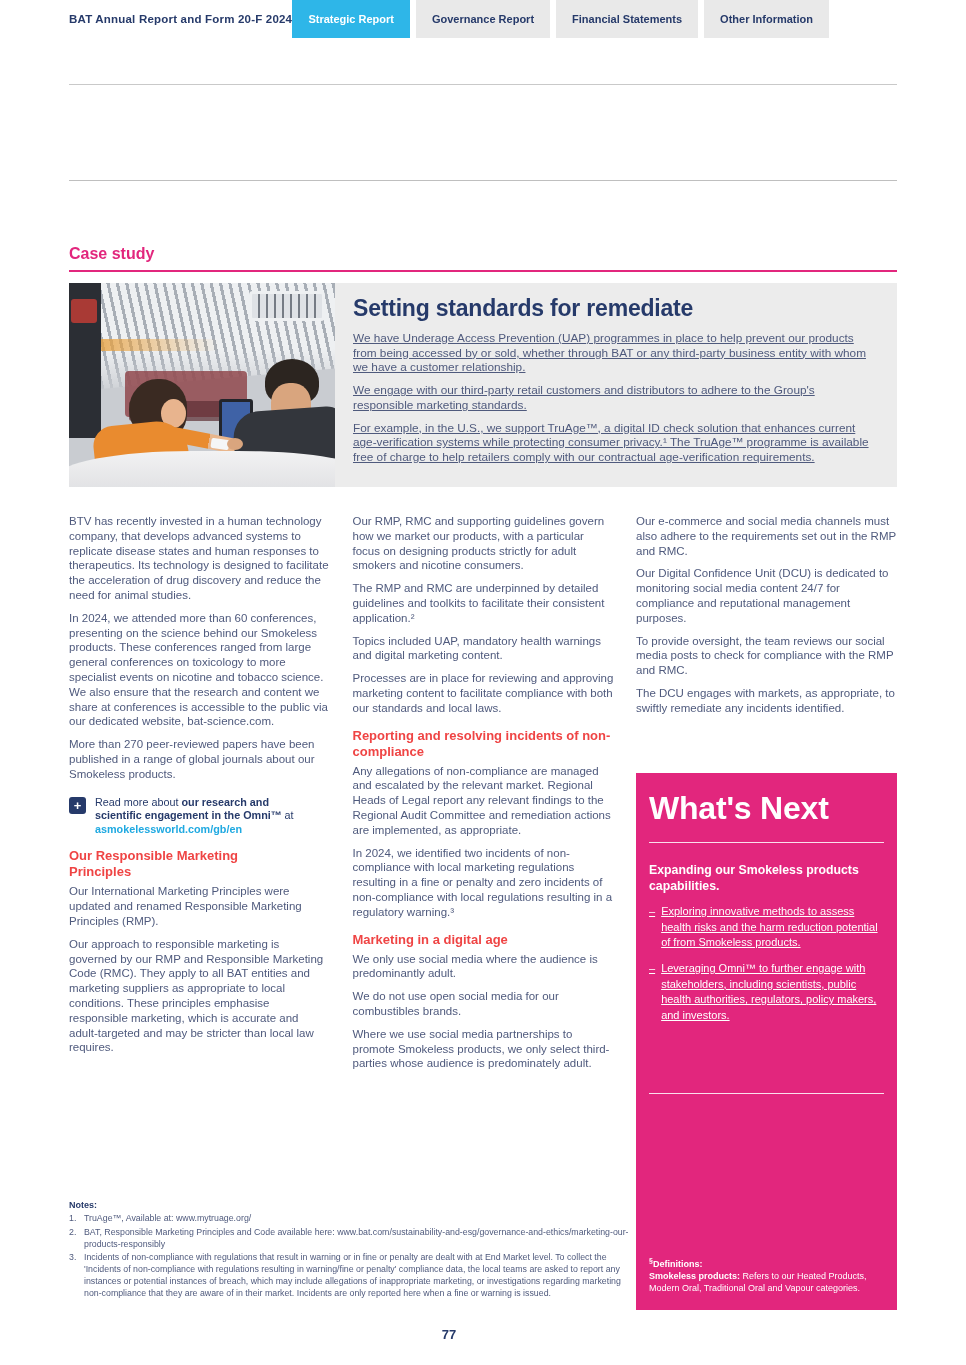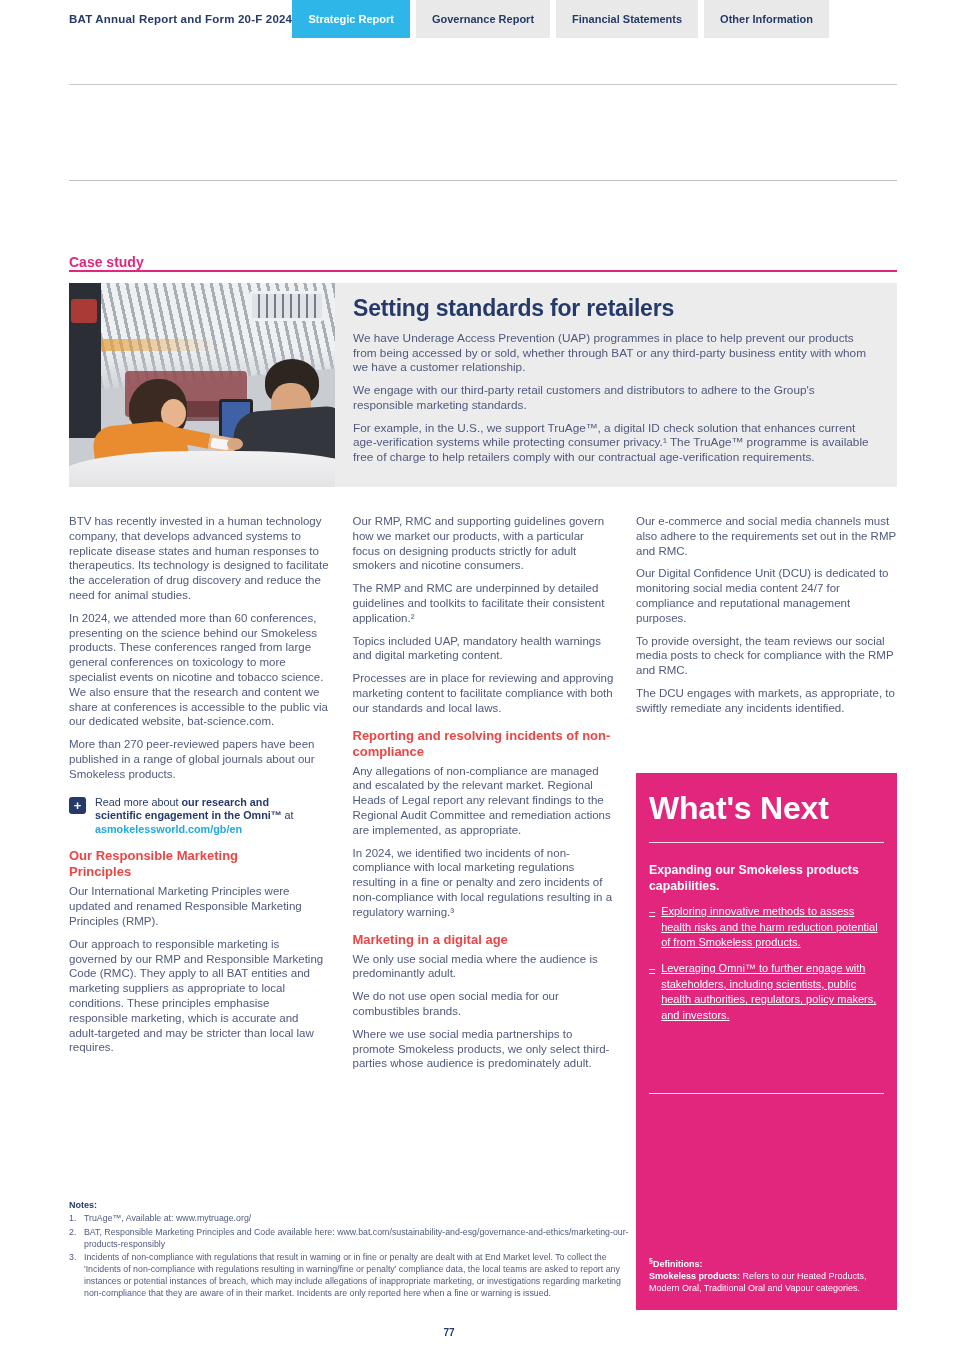--- a/index.html
+++ b/index.html
@@ -18,21 +18,21 @@
   .tab {
     display:flex; align-items:center; padding:0 16px; background:#e9e9e9;
     color:#263a6a; font-size:11px; font-weight:bold; cursor:pointer; white-space:nowrap;
   }
   .tab.active { background:#2eb6e8; color:#fff; }
 
   .rule { position:absolute; left:69px; width:828px; height:1px; background:#c9c9c9; }
   .rule-1 { top:84px; } .rule-2 { top:180px; background:#bfbfbf; }
 
   
-  .case-eyebrow { position:absolute; left:69px; top:254px; font-size:14px; font-weight:bold; color:#e2267d; }
+  .case-eyebrow { position:absolute; left:69px; top:245px; font-size:16px; font-weight:bold; color:#e2267d; }
   .case-rule { position:absolute; left:69px; width:828px; top:270px; height:2px; background:#e2267d; }
   .case-row { position:absolute; left:69px; top:283px; width:828px; height:204px; display:flex; }
 
   .photo { position:relative; width:266px; height:204px; flex:none; overflow:hidden; background:#c9ccd1; }
   .photo div { position:absolute; }
   .ph-ceiling { top:-14px; left:-20px; width:330px; height:110px;
     background:repeating-linear-gradient(78deg,#eef0f2 0 6px,#a8aeb6 6px 9px);
     transform:skewY(-5deg); }
   .ph-ceil-soft { top:0; left:0; width:266px; height:110px;
     background:linear-gradient(180deg,rgba(255,255,255,0) 60%,rgba(201,204,209,.9)); }
@@ -53,21 +53,21 @@
   .ph-hair-man { top:76px; left:196px; width:54px; height:46px; background:#2c2520; border-radius:50% 50% 40% 40%; }
   .ph-face-man { top:100px; left:202px; width:40px; height:44px; background:#d9a57e; border-radius:45%; }
   .ph-jacket { top:126px; left:166px; width:112px; height:92px; background:#33363c; border-radius:26px 18px 0 0; transform:rotate(-4deg); }
   .ph-counter { top:168px; left:-12px; width:300px; height:60px;
     background:linear-gradient(180deg,#f2f2f3,#d8d9dc); border-radius:45% 40% 0 0 / 26px 18px 0 0; }
   .ph-hand { top:155px; left:158px; width:16px; height:12px; background:#d9a57e; border-radius:50%; }
   .ph-card { top:156px; left:142px; width:18px; height:10px; background:#f5f6f7; border-radius:2px; transform:rotate(8deg); }
 
   .case-box { flex:1; background:#ececec; padding:12px 22px 0 18px; }
   .case-title { margin:0 0 9px; font-size:23px; font-weight:bold; color:#263a6a; letter-spacing:-.2px; }
-  .case-box p { margin:0 0 8px; font-size:11.8px; line-height:14.7px; color:#4f5a7d; }
+  .case-box p { margin:0 0 8px; font-size:11.8px; line-height:14.7px; color:#4f5a7d;text-decoration:underline; }
 
   
   .columns { position:absolute; left:69px; top:514px; width:828px; display:flex; justify-content:space-between; }
   .col { width:261px; }
   .col p { margin:0 0 8px; font-size:11.5px; line-height:14.8px; color:#4f5a7d; }
   .subhead { margin:12px 0 4px; font-size:13px; line-height:16px; font-weight:bold; color:#ef4444; }
   .subhead.narrow { width:175px; }
 
   .callout { display:flex; gap:9px; margin:14px 0 10px; }
   .plus-icon { width:17px; height:17px; flex:none; margin-top:1px; background:#263a6a; border-radius:3px;
@@ -89,21 +89,21 @@
   .wn-defs .marker { vertical-align:super; font-size:7px; font-weight:bold; }
   .wn-defs .label { font-weight:bold; }
   .wn-defs .term { font-weight:bold; }
 
   
   .notes { position:absolute; left:69px; top:1200px; width:568px; color:#4f5a7d; }
   .notes-label { font-size:9px; font-weight:bold; color:#263a6a; margin:0 0 3px; }
   .note { display:flex; margin:0 0 2px; font-size:8.8px; line-height:11.8px; }
   .note-num { width:15px; flex:none; }
   .page-num { position:absolute; left:0; right:0; top:1327px; text-align:center;
-    font-size:10px; font-weight:bold; color:#263a6a; }
+    font-size:13px; font-weight:bold; color:#263a6a; }
 </style>
 </head>
 <body>
 
 <div class="page">
 
   <div class="header-title">BAT Annual Report and Form 20-F 2024</div>
   <nav class="tabs">
     <div class="tab active">Strategic Report</div>
     <div class="tab">Governance Report</div>
@@ -133,21 +133,21 @@
       <div class="ph-shirt"></div>
       <div class="ph-arm"></div>
       <div class="ph-hair-man"></div>
       <div class="ph-face-man"></div>
       <div class="ph-jacket"></div>
       <div class="ph-counter"></div>
       <div class="ph-card"></div>
       <div class="ph-hand"></div>
     </div>
     <div class="case-box">
-      <h1 class="case-title">Setting standards for retailers</h1>
+      <h1 class="case-title">Setting standards for remediate</h1>
       <p>We have Underage Access Prevention (UAP) programmes in place to help prevent our products from being accessed by or sold, whether through BAT or any third-party business entity with whom we have a customer relationship.</p>
       <p>We engage with our third-party retail customers and distributors to adhere to the Group's responsible marketing standards.</p>
       <p>For example, in the U.S., we support TruAge™, a digital ID check solution that enhances current age-verification systems while protecting consumer privacy.¹ The TruAge™ programme is available free of charge to help retailers comply with our contractual age-verification requirements.</p>
     </div>
   </section>
 
   <section class="columns">
     <div class="col">
       <p>BTV has recently invested in a human technology company, that develops advanced systems to replicate disease states and human responses to therapeutics. Its technology is designed to facilitate the acceleration of drug discovery and reduce the need for animal studies.</p>
       <p>In 2024, we attended more than 60 conferences, presenting on the science behind our Smokeless products. These conferences ranged from large general conferences on toxicology to more specialist events on nicotine and tobacco science. We also ensure that the research and content we share at conferences is accessible to the public via our dedicated website, bat-science.com.</p>

